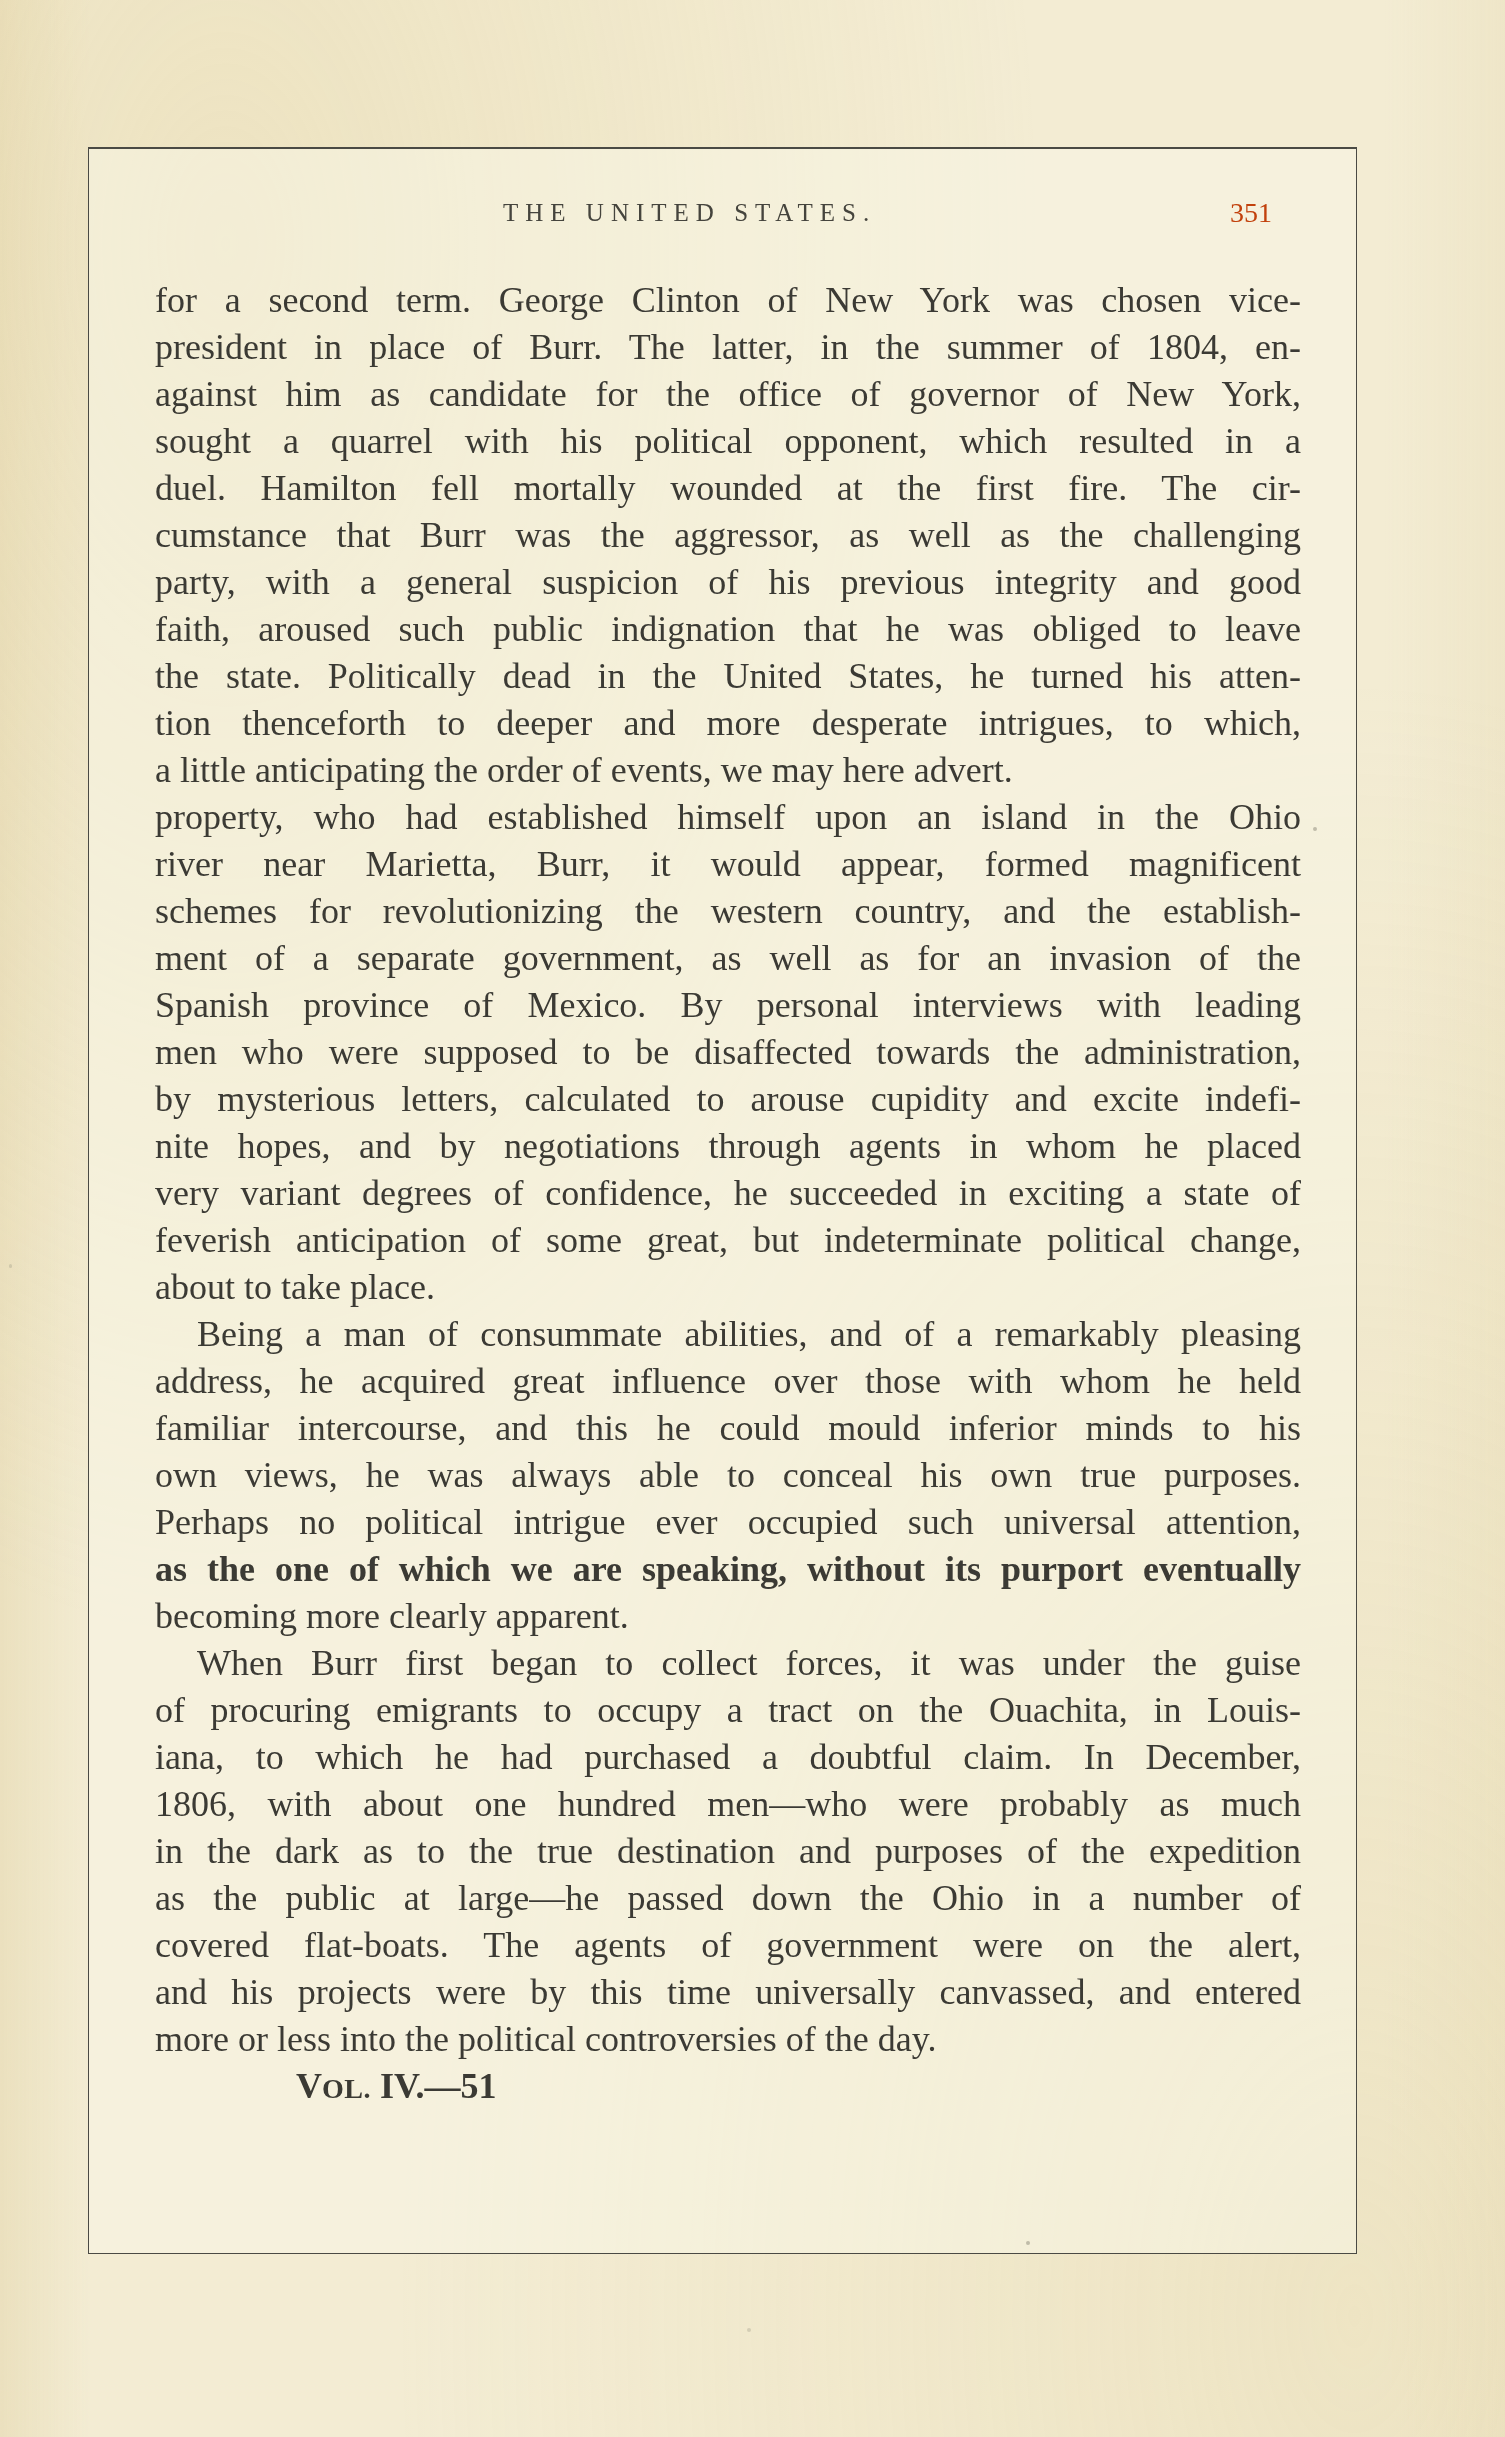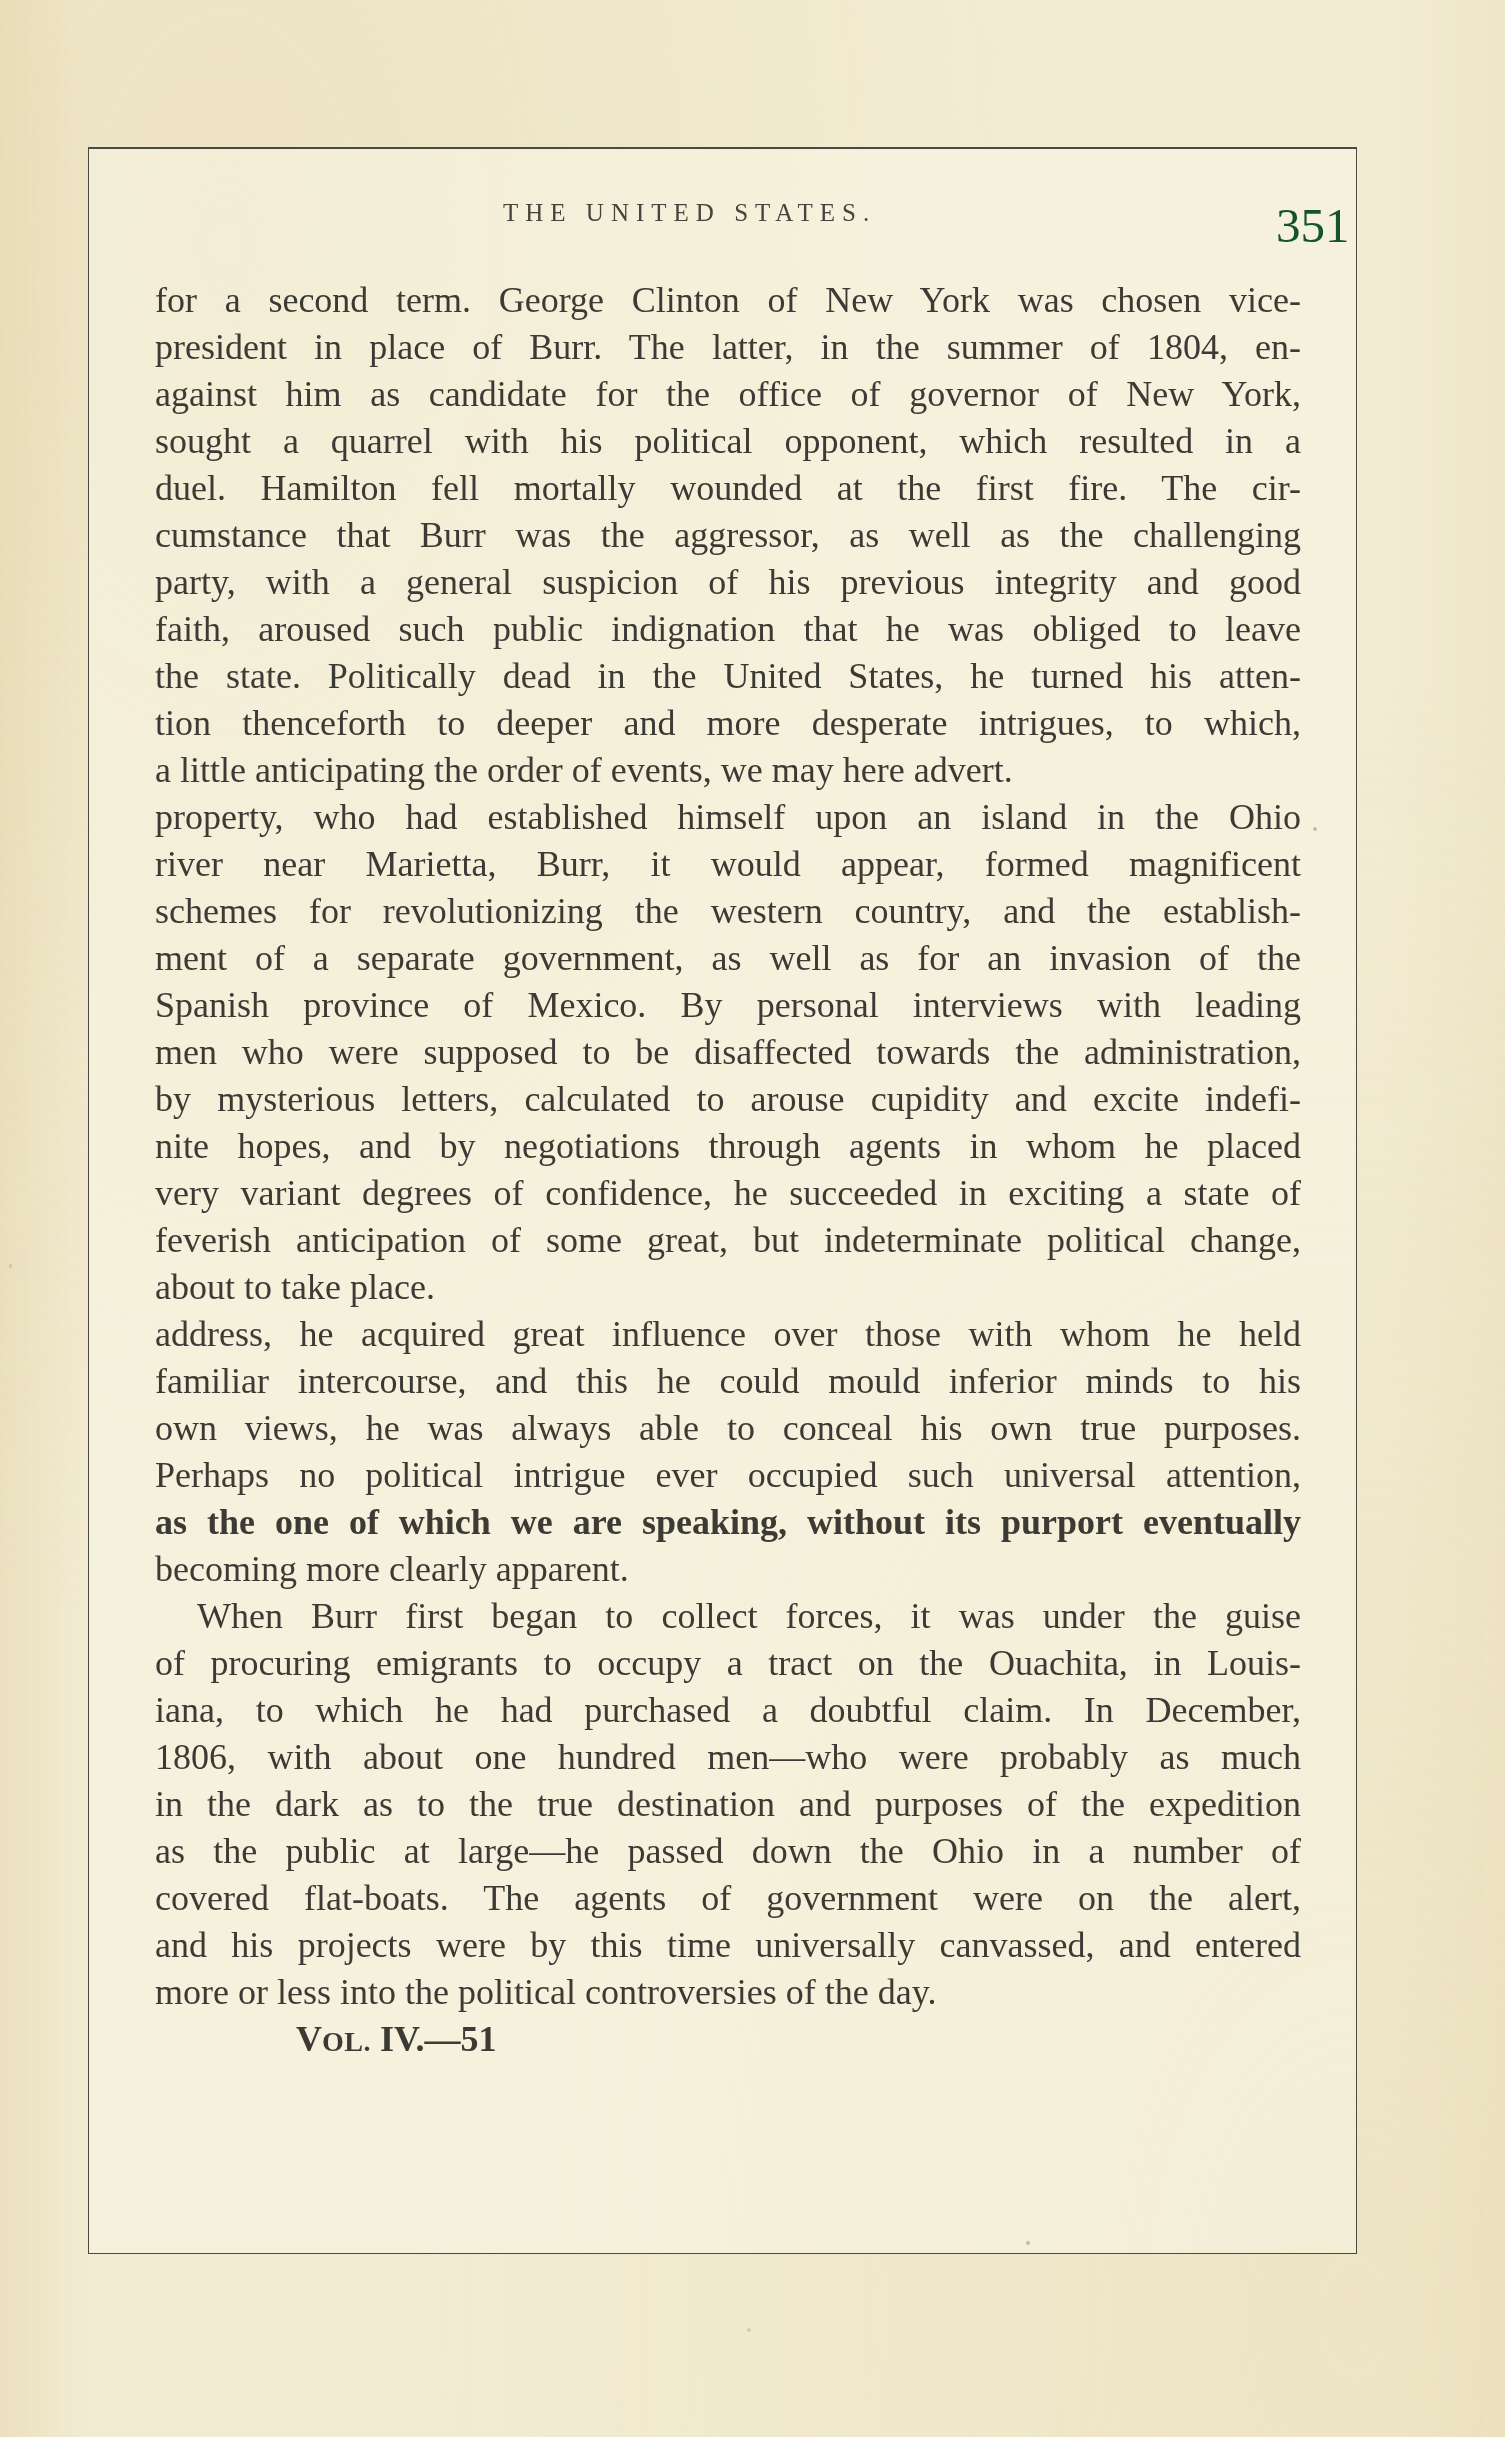--- a/index.html
+++ b/index.html
@@ -41,24 +41,24 @@
     position: absolute;
     left: 503px;
     top: 2px;
     font-size: 25px;
     letter-spacing: 7px;
     color: #45443d;
     white-space: nowrap;
   }
   .page-number {
     position: absolute;
-    left: 1276px;
+    left: 1230px;
     top: 0px;
-    font-size: 49px;
-    color: #14532d;
+    font-size: 28px;
+    color: #c2410c;
   }
   .body-text {
     position: absolute;
     left: 155px;
     top: 277px;
     width: 1146px;
     font-size: 36px;
     line-height: 47px;
   }
   .line {
@@ -129,20 +129,21 @@
       <span class="line"><span style="white-space: nowrap; word-spacing: 0px;">ment of a separate government, as well as for an invasion of the</span></span>
       <span class="line"><span style="white-space: nowrap; word-spacing: 0px;">Spanish province of Mexico. By personal interviews with leading</span></span>
       <span class="line"><span style="white-space: nowrap; word-spacing: 0px;">men who were supposed to be disaffected towards the administration,</span></span>
       <span class="line"><span style="white-space: nowrap; word-spacing: 0px;">by mysterious letters, calculated to arouse cupidity and excite indefi-</span></span>
       <span class="line"><span style="white-space: nowrap; word-spacing: 0px;">nite hopes, and by negotiations through agents in whom he placed</span></span>
       <span class="line"><span style="white-space: nowrap; word-spacing: 0px;">very variant degrees of confidence, he succeeded in exciting a state of</span></span>
       <span class="line"><span style="white-space: nowrap; word-spacing: 0px;">feverish anticipation of some great, but indeterminate political change,</span></span>
       <span class="line last">about to take place.</span>
     </div>
     <div class="paragraph">
+      <span class="line indent"><span style="white-space: nowrap; word-spacing: 0px;">Being a man of consummate abilities, and of a remarkably pleasing</span></span>
       <span class="line"><span style="white-space: nowrap; word-spacing: 0px;">address, he acquired great influence over those with whom he held</span></span>
       <span class="line"><span style="white-space: nowrap; word-spacing: 0px;">familiar intercourse, and this he could mould inferior minds to his</span></span>
       <span class="line"><span style="white-space: nowrap; word-spacing: 0px;">own views, he was always able to conceal his own true purposes.</span></span>
       <span class="line"><span style="white-space: nowrap; word-spacing: 0px;">Perhaps no political intrigue ever occupied such universal attention,</span></span>
       <span class="line"><span style="white-space: nowrap; word-spacing: 0px; font-weight: bold;">as the one of which we are speaking, without its purport eventually</span></span>
       <span class="line last">becoming more clearly apparent.</span>
     </div>
     <div class="paragraph">
       <span class="line indent"><span style="white-space: nowrap; word-spacing: 0px;">When Burr first began to collect forces, it was under the guise</span></span>
       <span class="line"><span style="white-space: nowrap; word-spacing: 0px;">of procuring emigrants to occupy a tract on the Ouachita, in Louis-</span></span>

